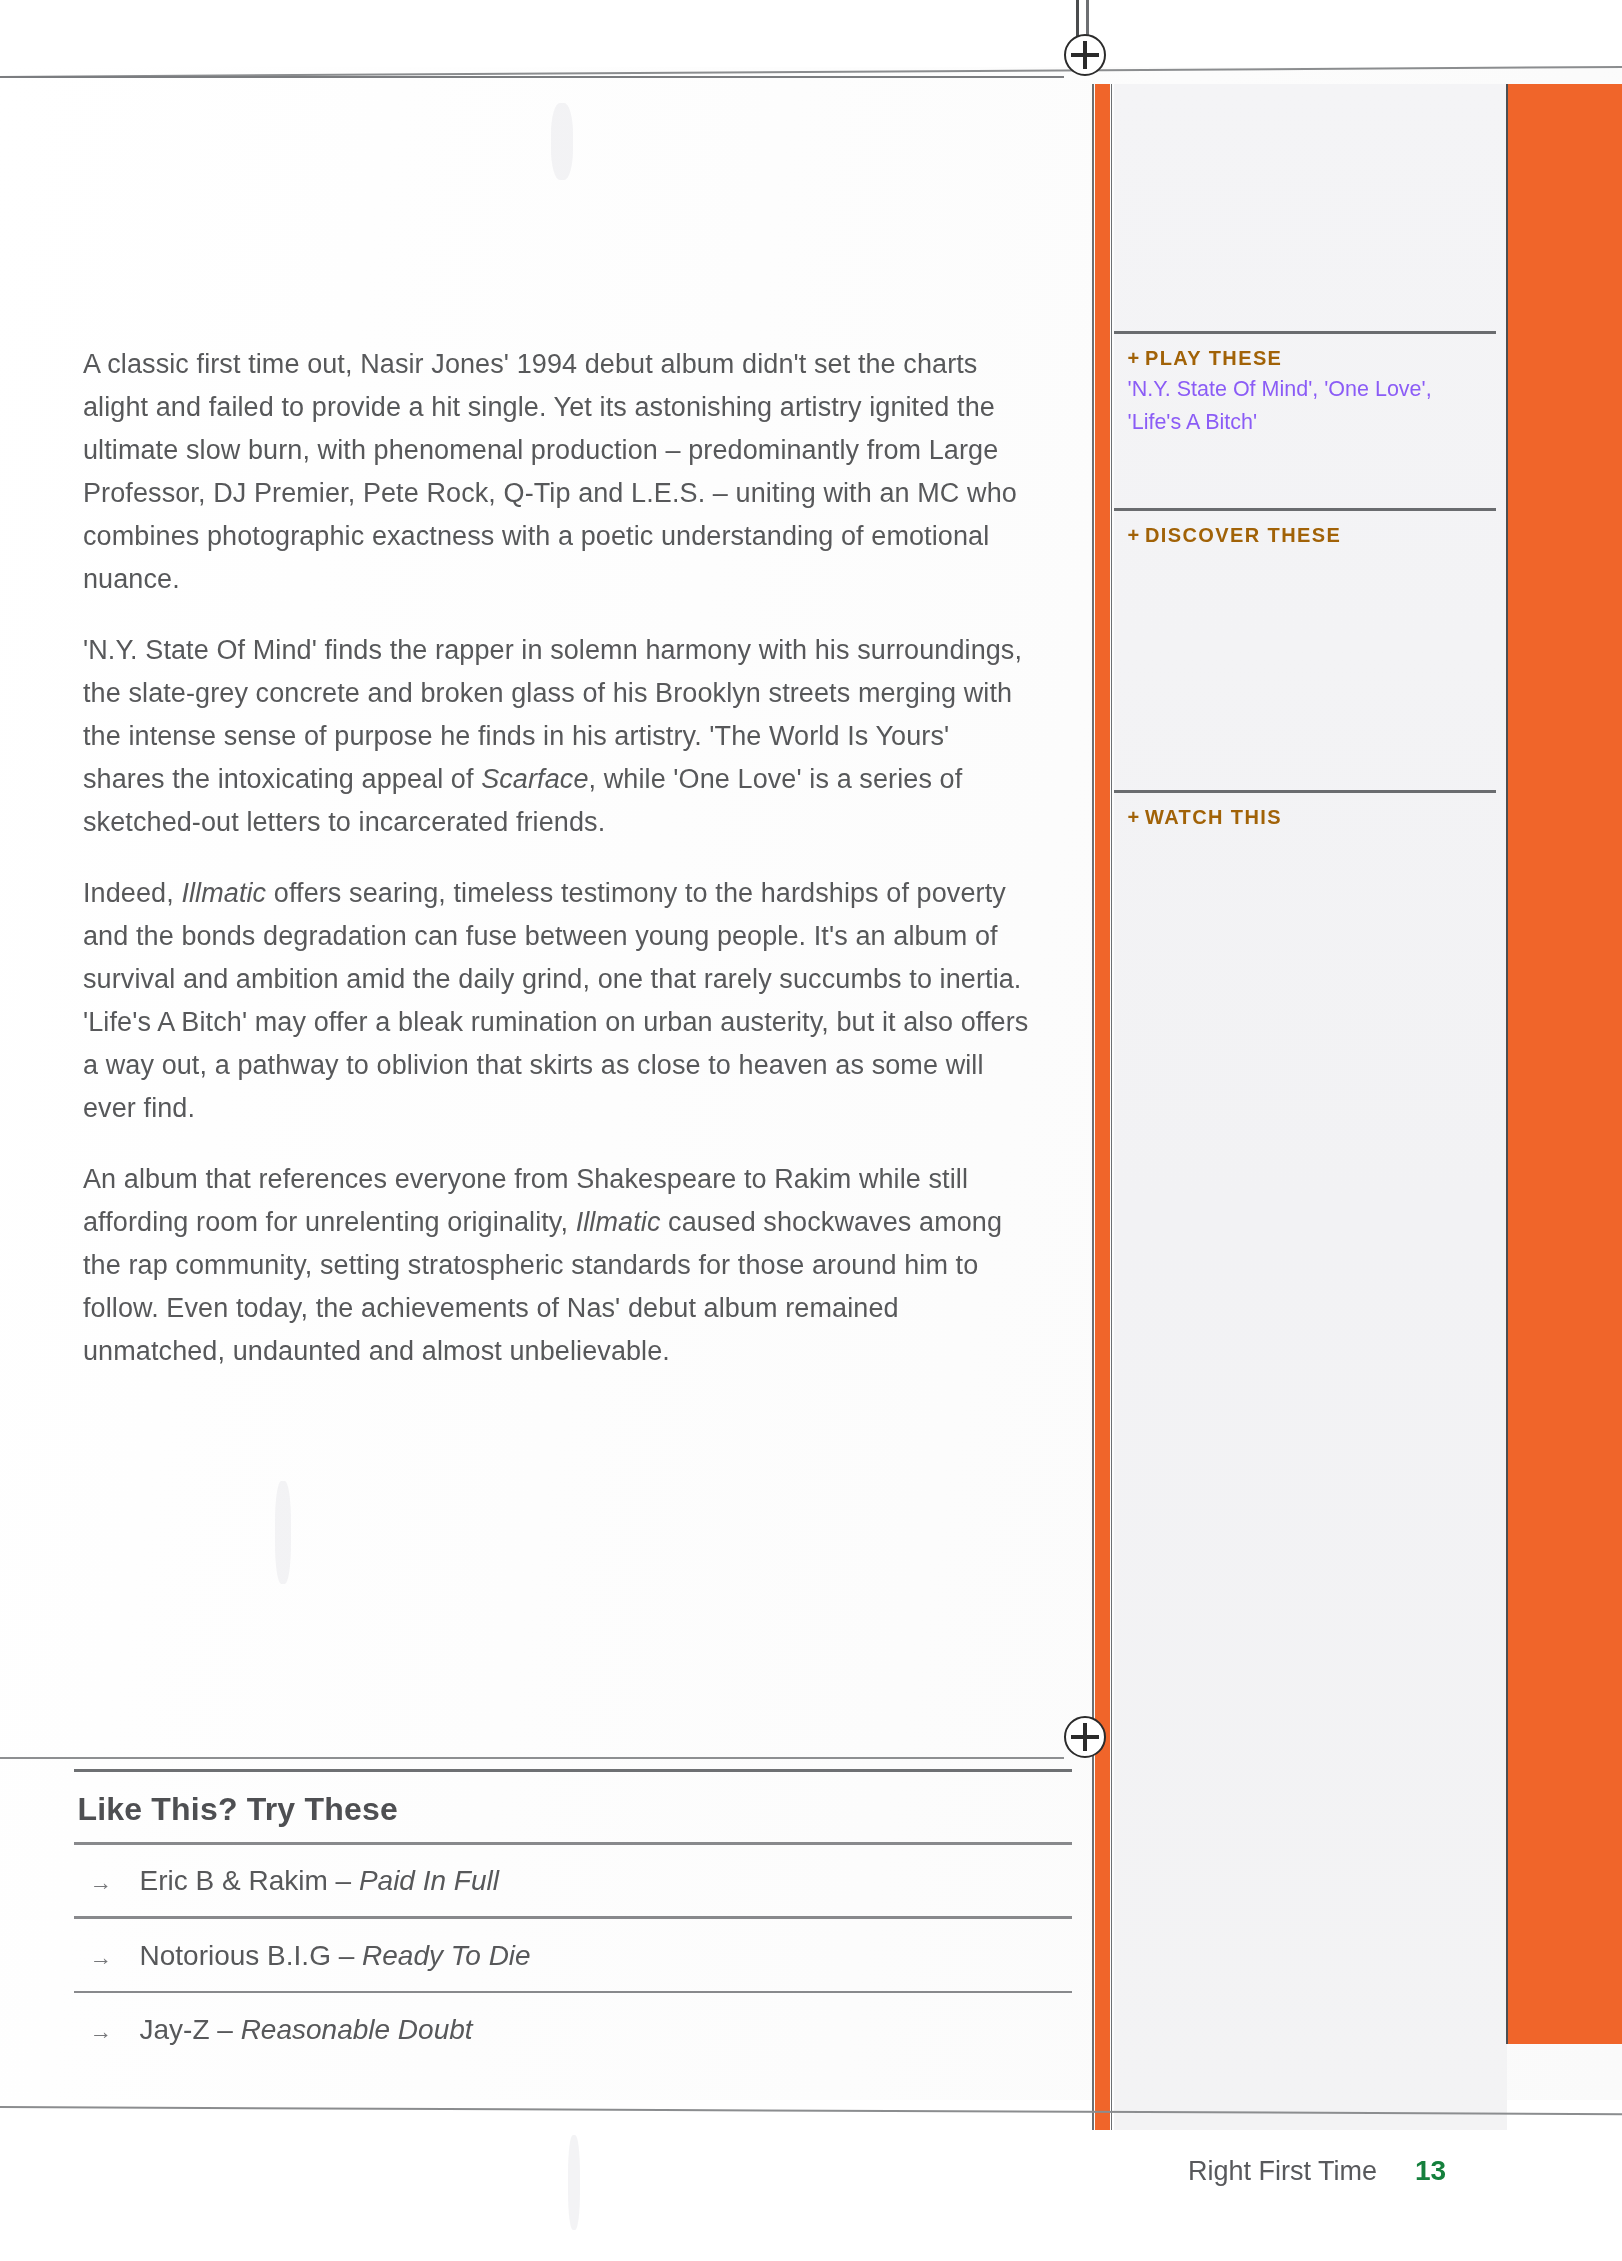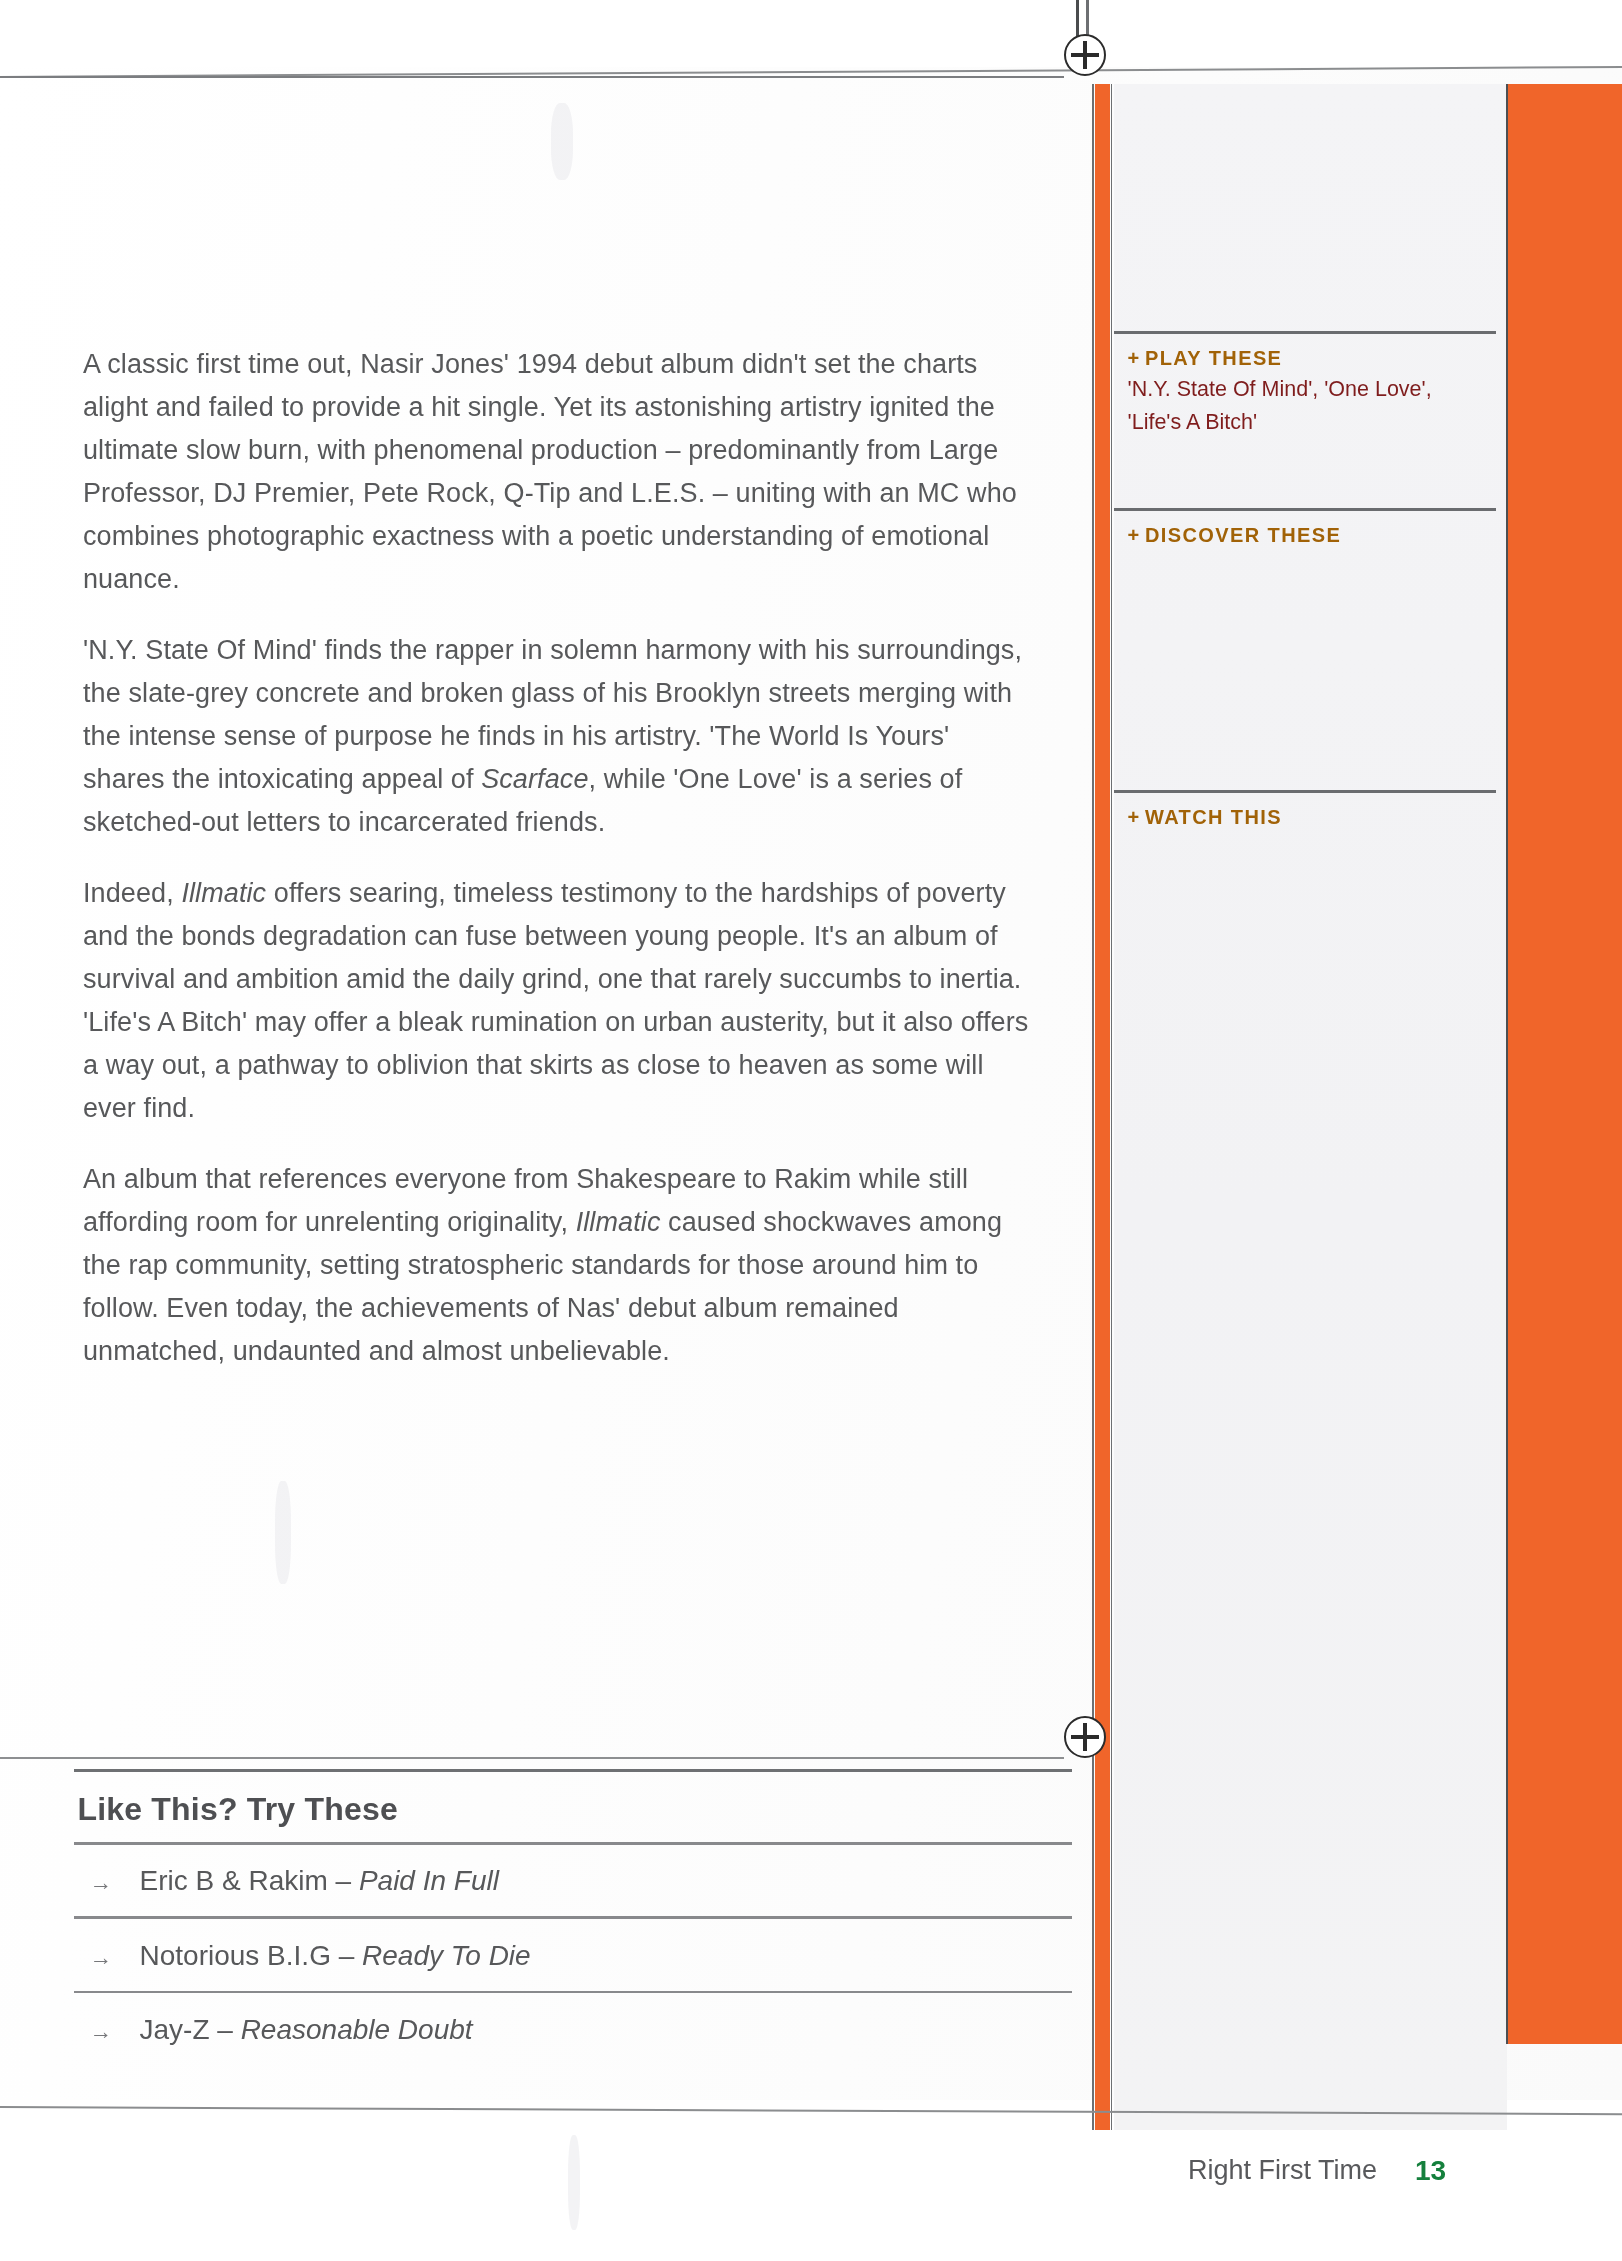--- a/index.html
+++ b/index.html
@@ -173,21 +173,21 @@
     font-weight: bold;
     letter-spacing: 1.4px;
     color: #a16207;
     margin: 15.5px 0 3.4px 0;
     white-space: nowrap;
   }
   .side-kicker .plus { margin-right: 4.3px; font-weight: bold; }
   .side-body {
     font-size: 21.5px;
     line-height: 33px;
-    color: #7f1d1d;
+    color: #8b5cf6;
     font-weight: 300;
   }
   .side-body i { font-style: italic; }
 
   #box-play     { top: 331px; }
   #box-discover { top: 508px; }
   #box-watch    { top: 790px; }
 
   
   .recommend {
@@ -225,21 +225,21 @@
     font-size: 22.4px;
   }
   .rec-item i { font-style: italic; }
 
   
   .footer {
     position: absolute;
     left: 1188px;
     top: 2155px;
     display: flex;
-    align-items: flex-start;
+    align-items: center;
     gap: 38px;
   }
   .footer-title {
     font-size: 27px;
     color: #58595c;
     font-weight: 300;
   }
   .footer-page {
     font-size: 28px;
     font-weight: bold;

